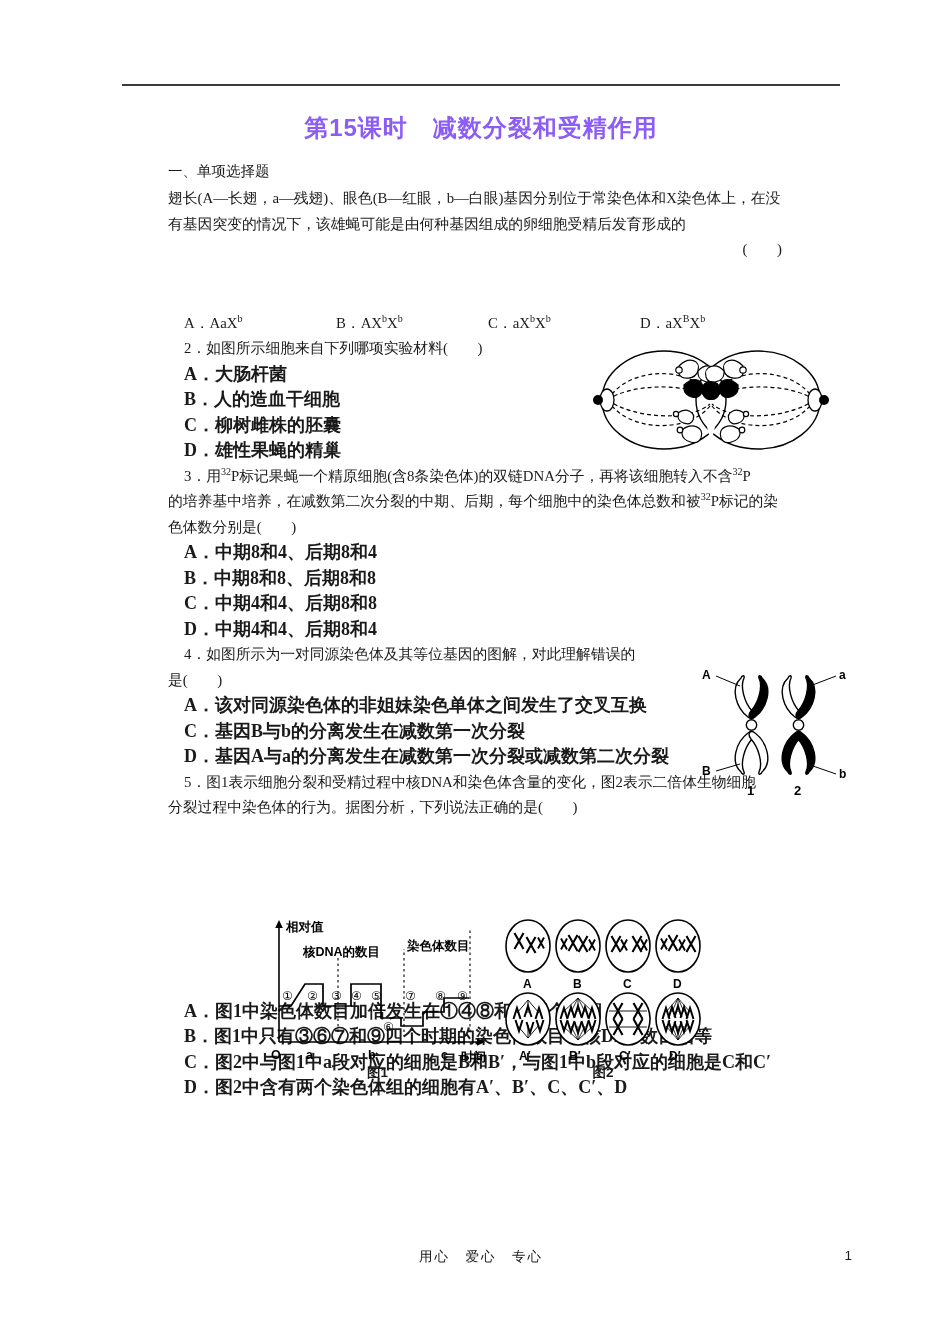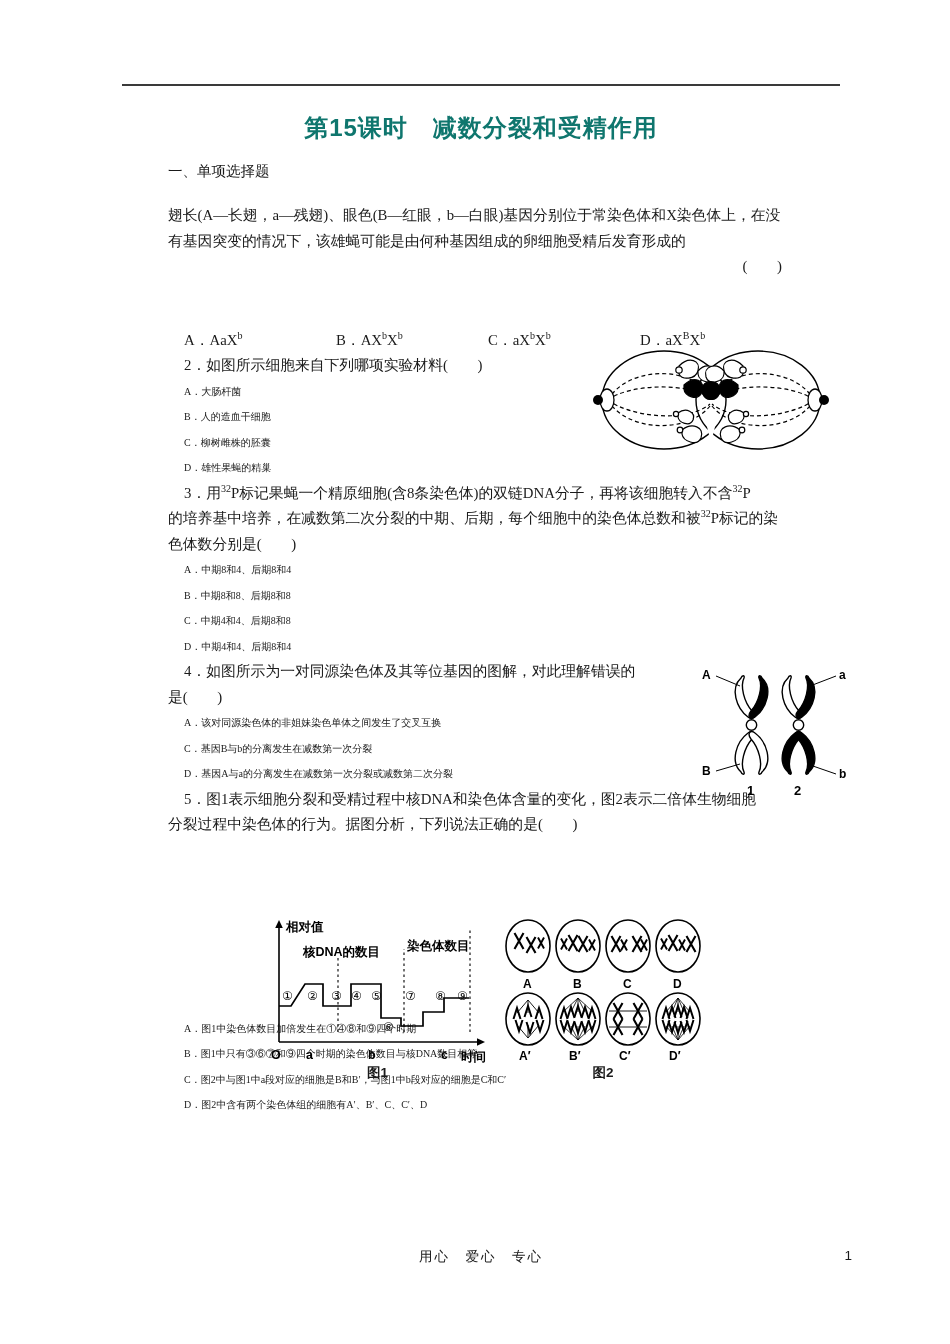--- a/index.html
+++ b/index.html
@@ -30,56 +30,57 @@
     height: 0;
     border-top: 2px solid #3a3a3a;
   }
   
   .doc-title {
     position: absolute;
     left: 122px;
     top: 112px;
     width: 718px;
     text-align: center;
-    color: #0f766e;
+    color: #8b5cf6;
     font-weight: bold;
     font-size: 24px;
     letter-spacing: 1px;
     font-family: "Liberation Sans", "DejaVu Sans", sans-serif;
   }
   
   .content {
     position: absolute;
     left: 168px;
     top: 158px;
     width: 672px;
   }
   .sec-head {
     font-size: 14.5px;
     line-height: 26px;
-    margin-bottom: 19px;
+    margin-bottom: 2px;
   }
   .q-block { position: relative; }
   .q-text {
     font-size: 14.8px;
     line-height: 25.5px;
     text-align: justify;
     text-justify: inter-ideograph;
   }
   .q-text.indent { text-indent: 16px; }
   .paren-right {
     text-align: right;
     font-size: 14.8px;
     line-height: 25.5px;
     padding-right: 58px;
   }
   .opt {
-    font-size: 10px;
+    font-size: 18px;
     line-height: 25.5px;
     padding-left: 16px;
+    font-weight: bold;
   }
   .opt-row {
     font-size: 14.8px;
     line-height: 25.5px;
     padding-left: 16px;
     display: flex;
     margin-top: 48px;
   }
   .opt-row > span { display: inline-block; }
   .ow { width: 152px; }

